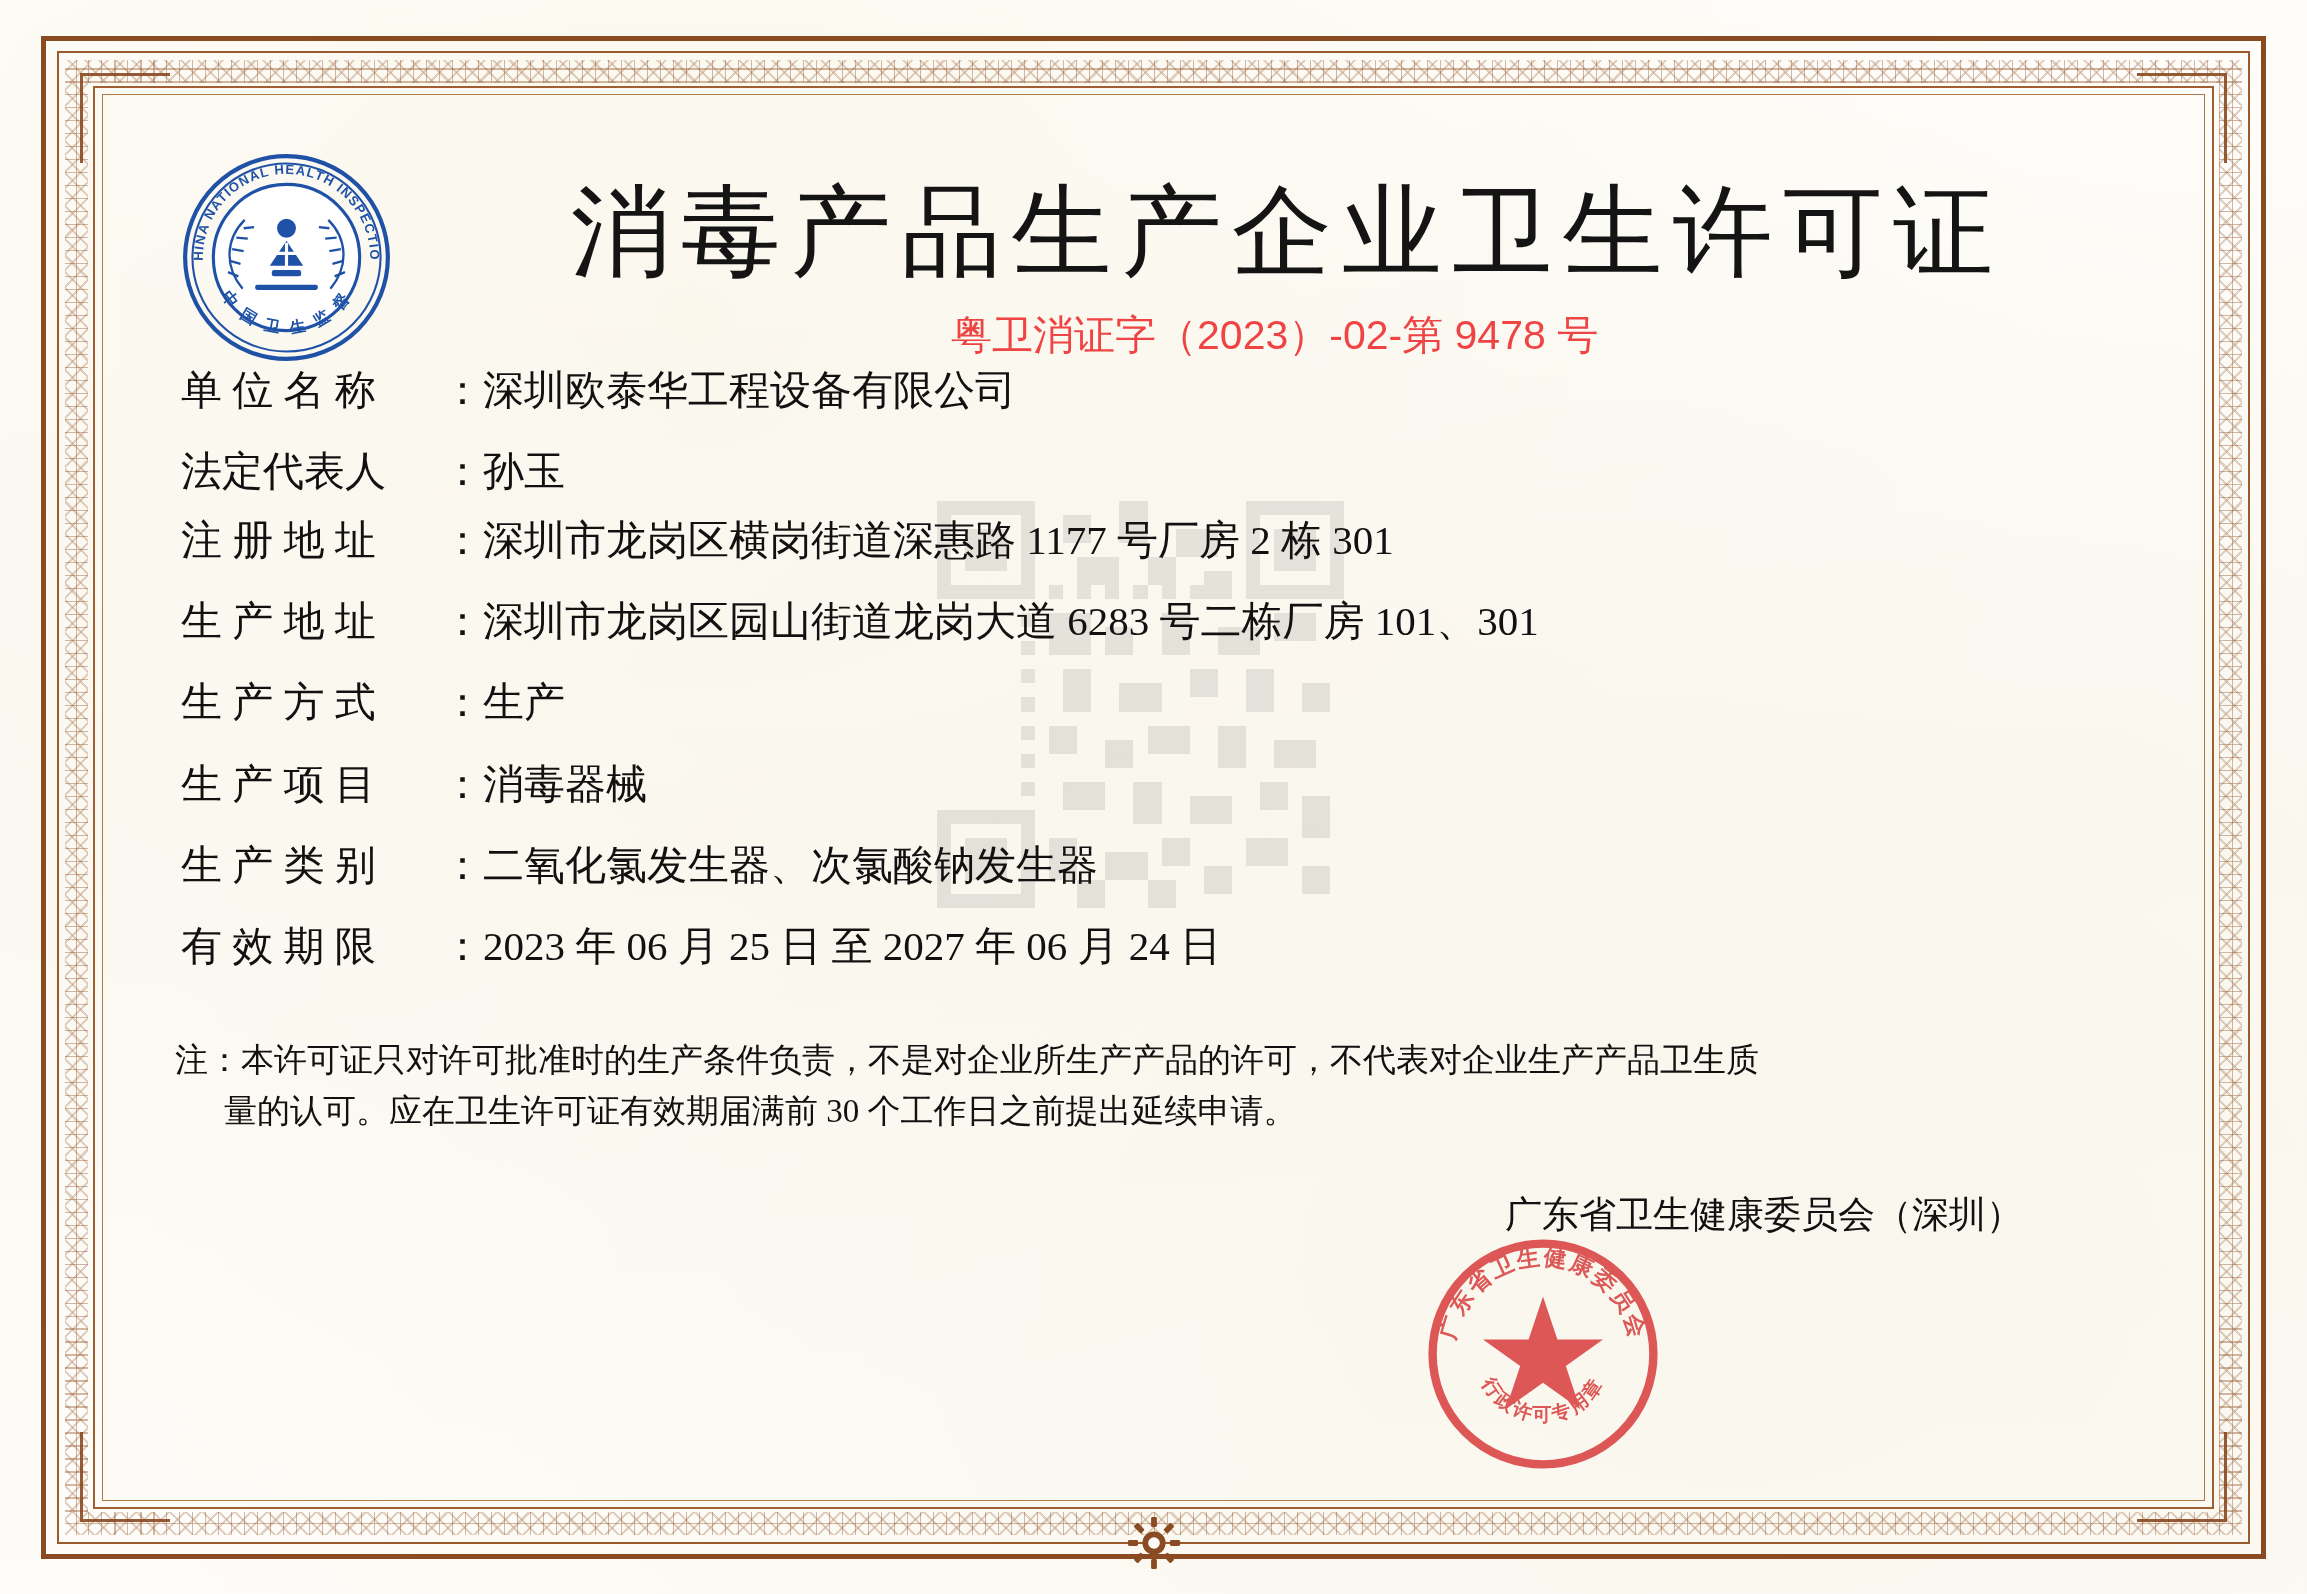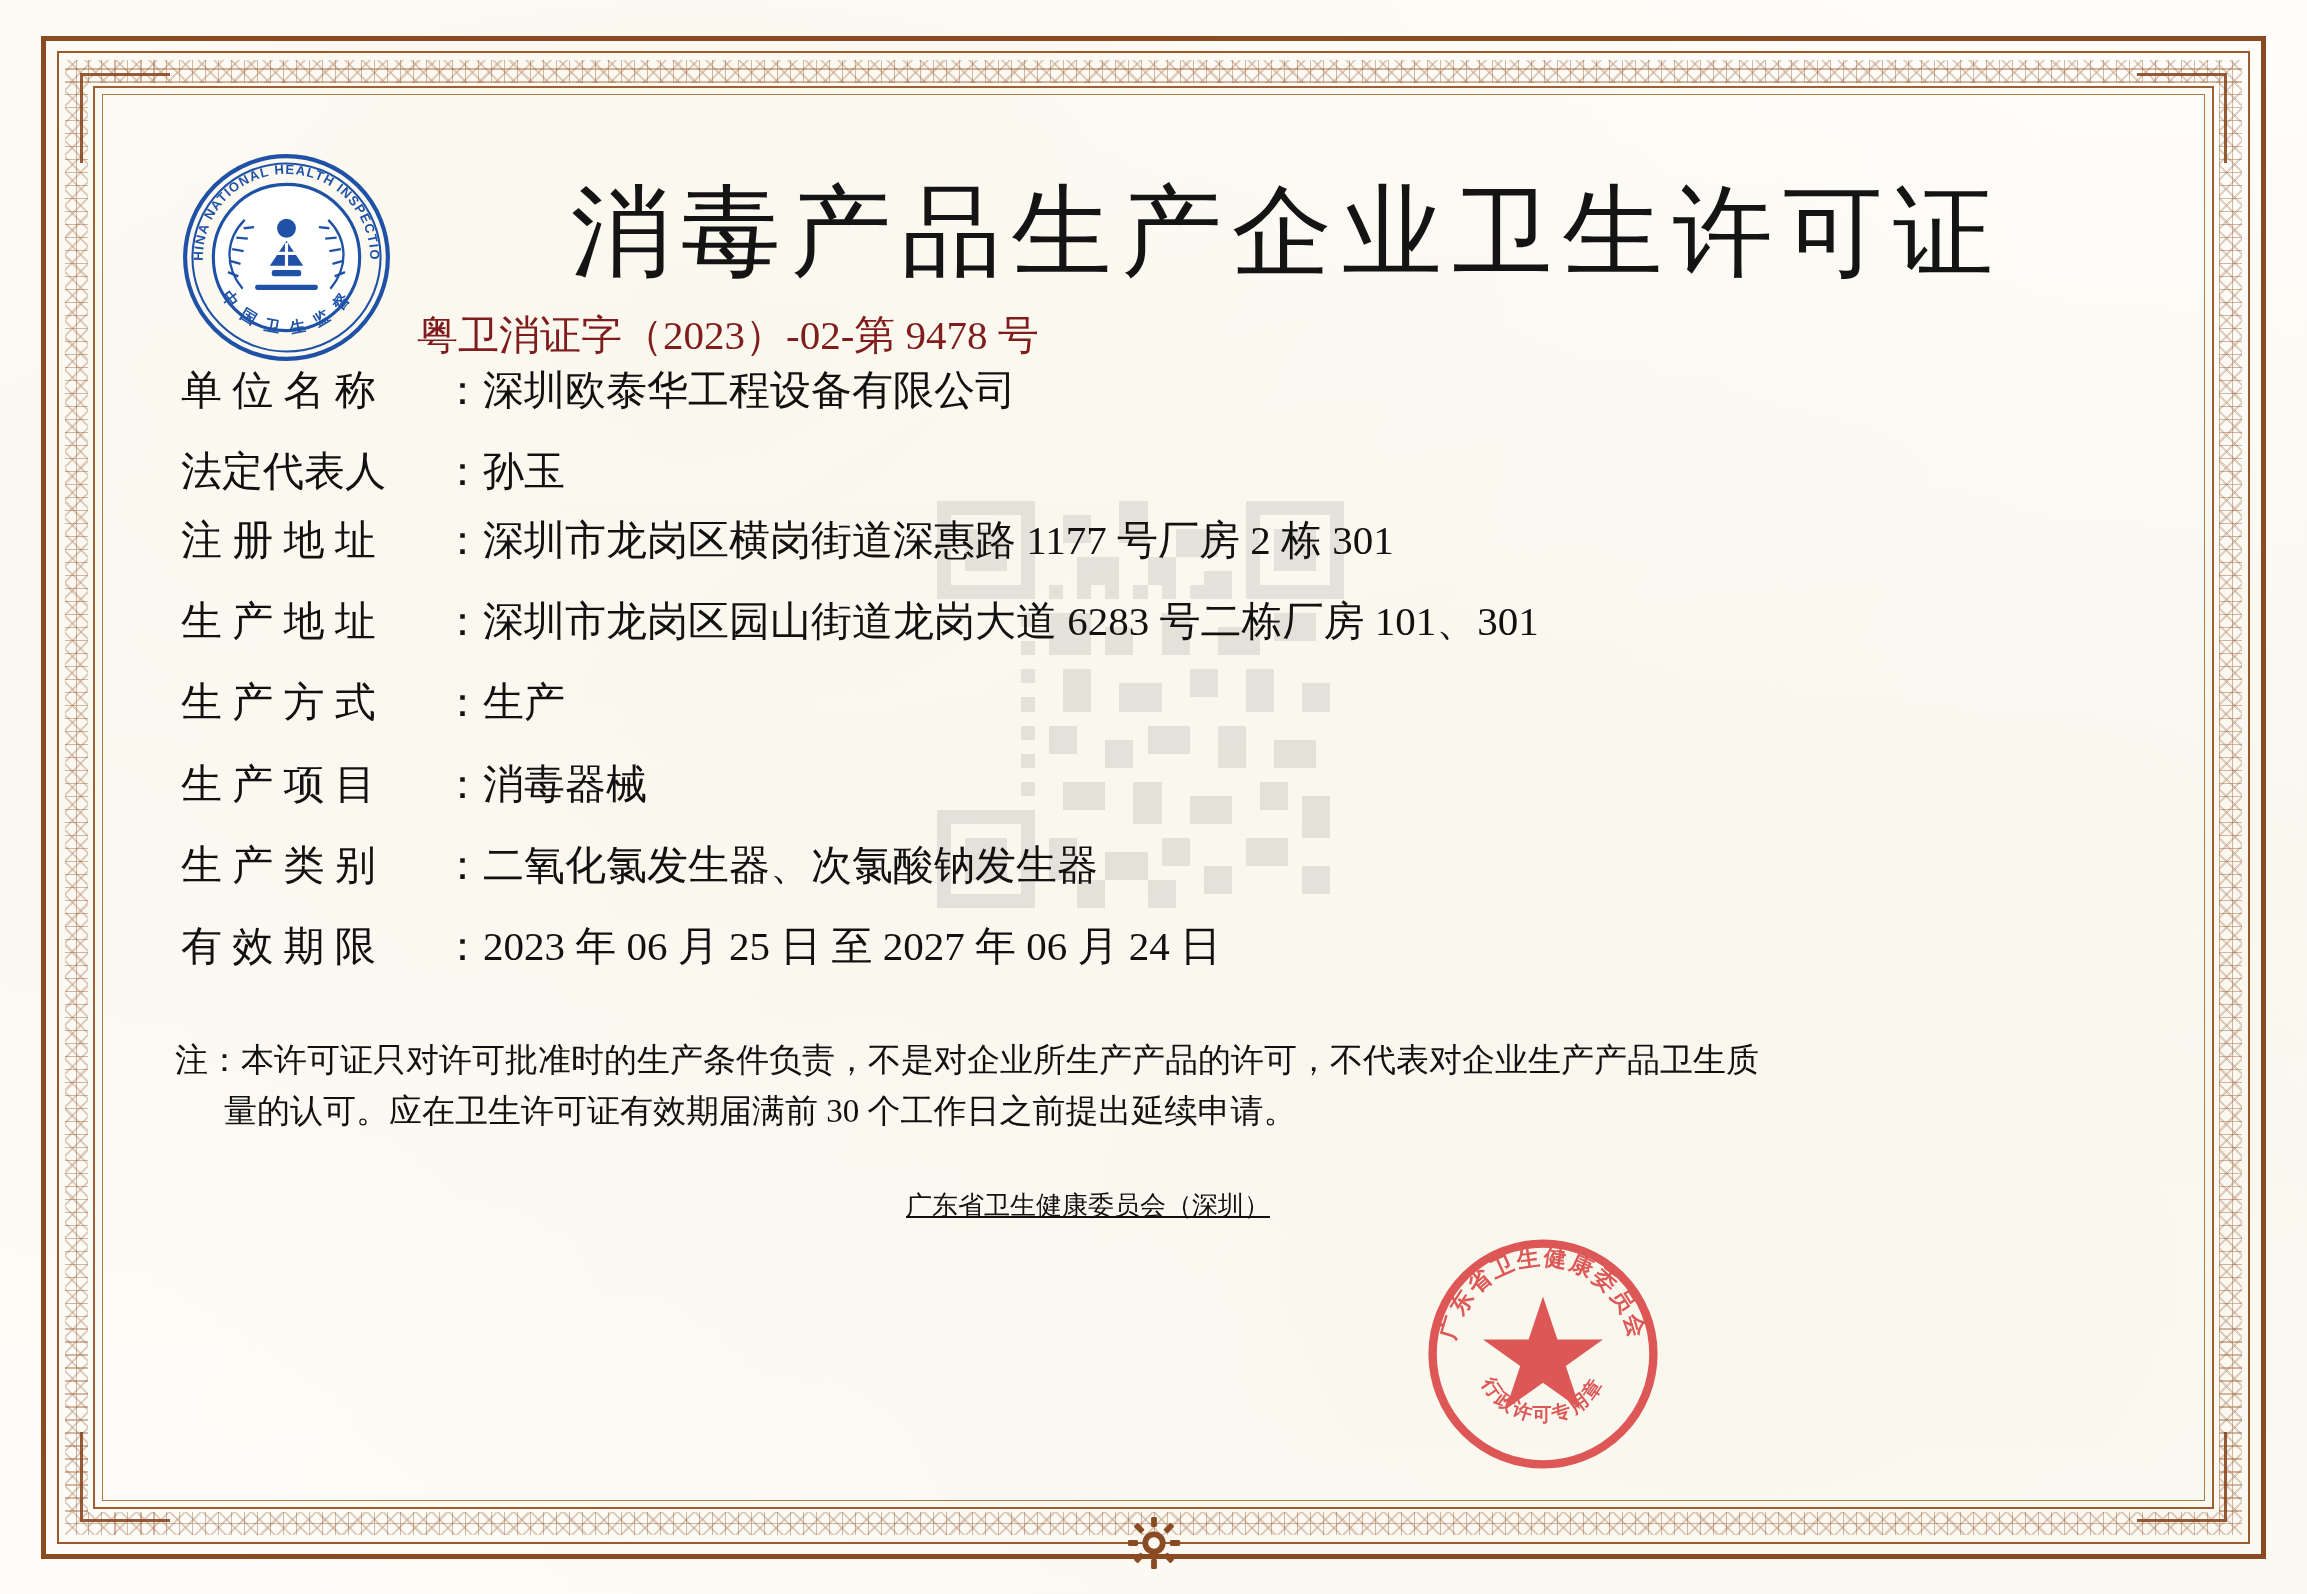--- a/index.html
+++ b/index.html
@@ -158,25 +158,25 @@
     letter-spacing: 10.2px;
     color: #141414;
     line-height: 1.15;
     white-space: nowrap;
     margin-top: 28px;
     text-indent: 10.2px;
   }
   .cert-number {
     margin-top: 19px;
     font-size: 41px;
-    color: #7f1d1d;
-    text-align: left;
+    color: #ef4444;
+    text-align: center;
     padding-right: 14.5px;
     white-space: nowrap;
-    font-family: Liberation Serif, serif;
+    font-family: Liberation Sans, sans-serif;
   }
 
   
   .fields {
     position: relative;
     padding-left: 28px;
   }
   .field-row {
     display: flex;
     align-items: baseline;
@@ -221,26 +221,25 @@
   }
   .note-indent {
     display: block;
     padding-left: 49px;
   }
 
   
   .issuer {
     position: relative;
     margin-top: 48px;
-    text-align: center;
+    text-align: right;
     padding-right: 131px;
-    font-size: 26px;
+    font-size: 37px;
     color: #111;
     line-height: 1.6;
-    text-decoration: underline;
   }
   .issuer-date {
     margin-top: 5.8px;
     letter-spacing: 1.5px;
   }
 
   
   .stamp {
     position: absolute;
     left: 1423px;

